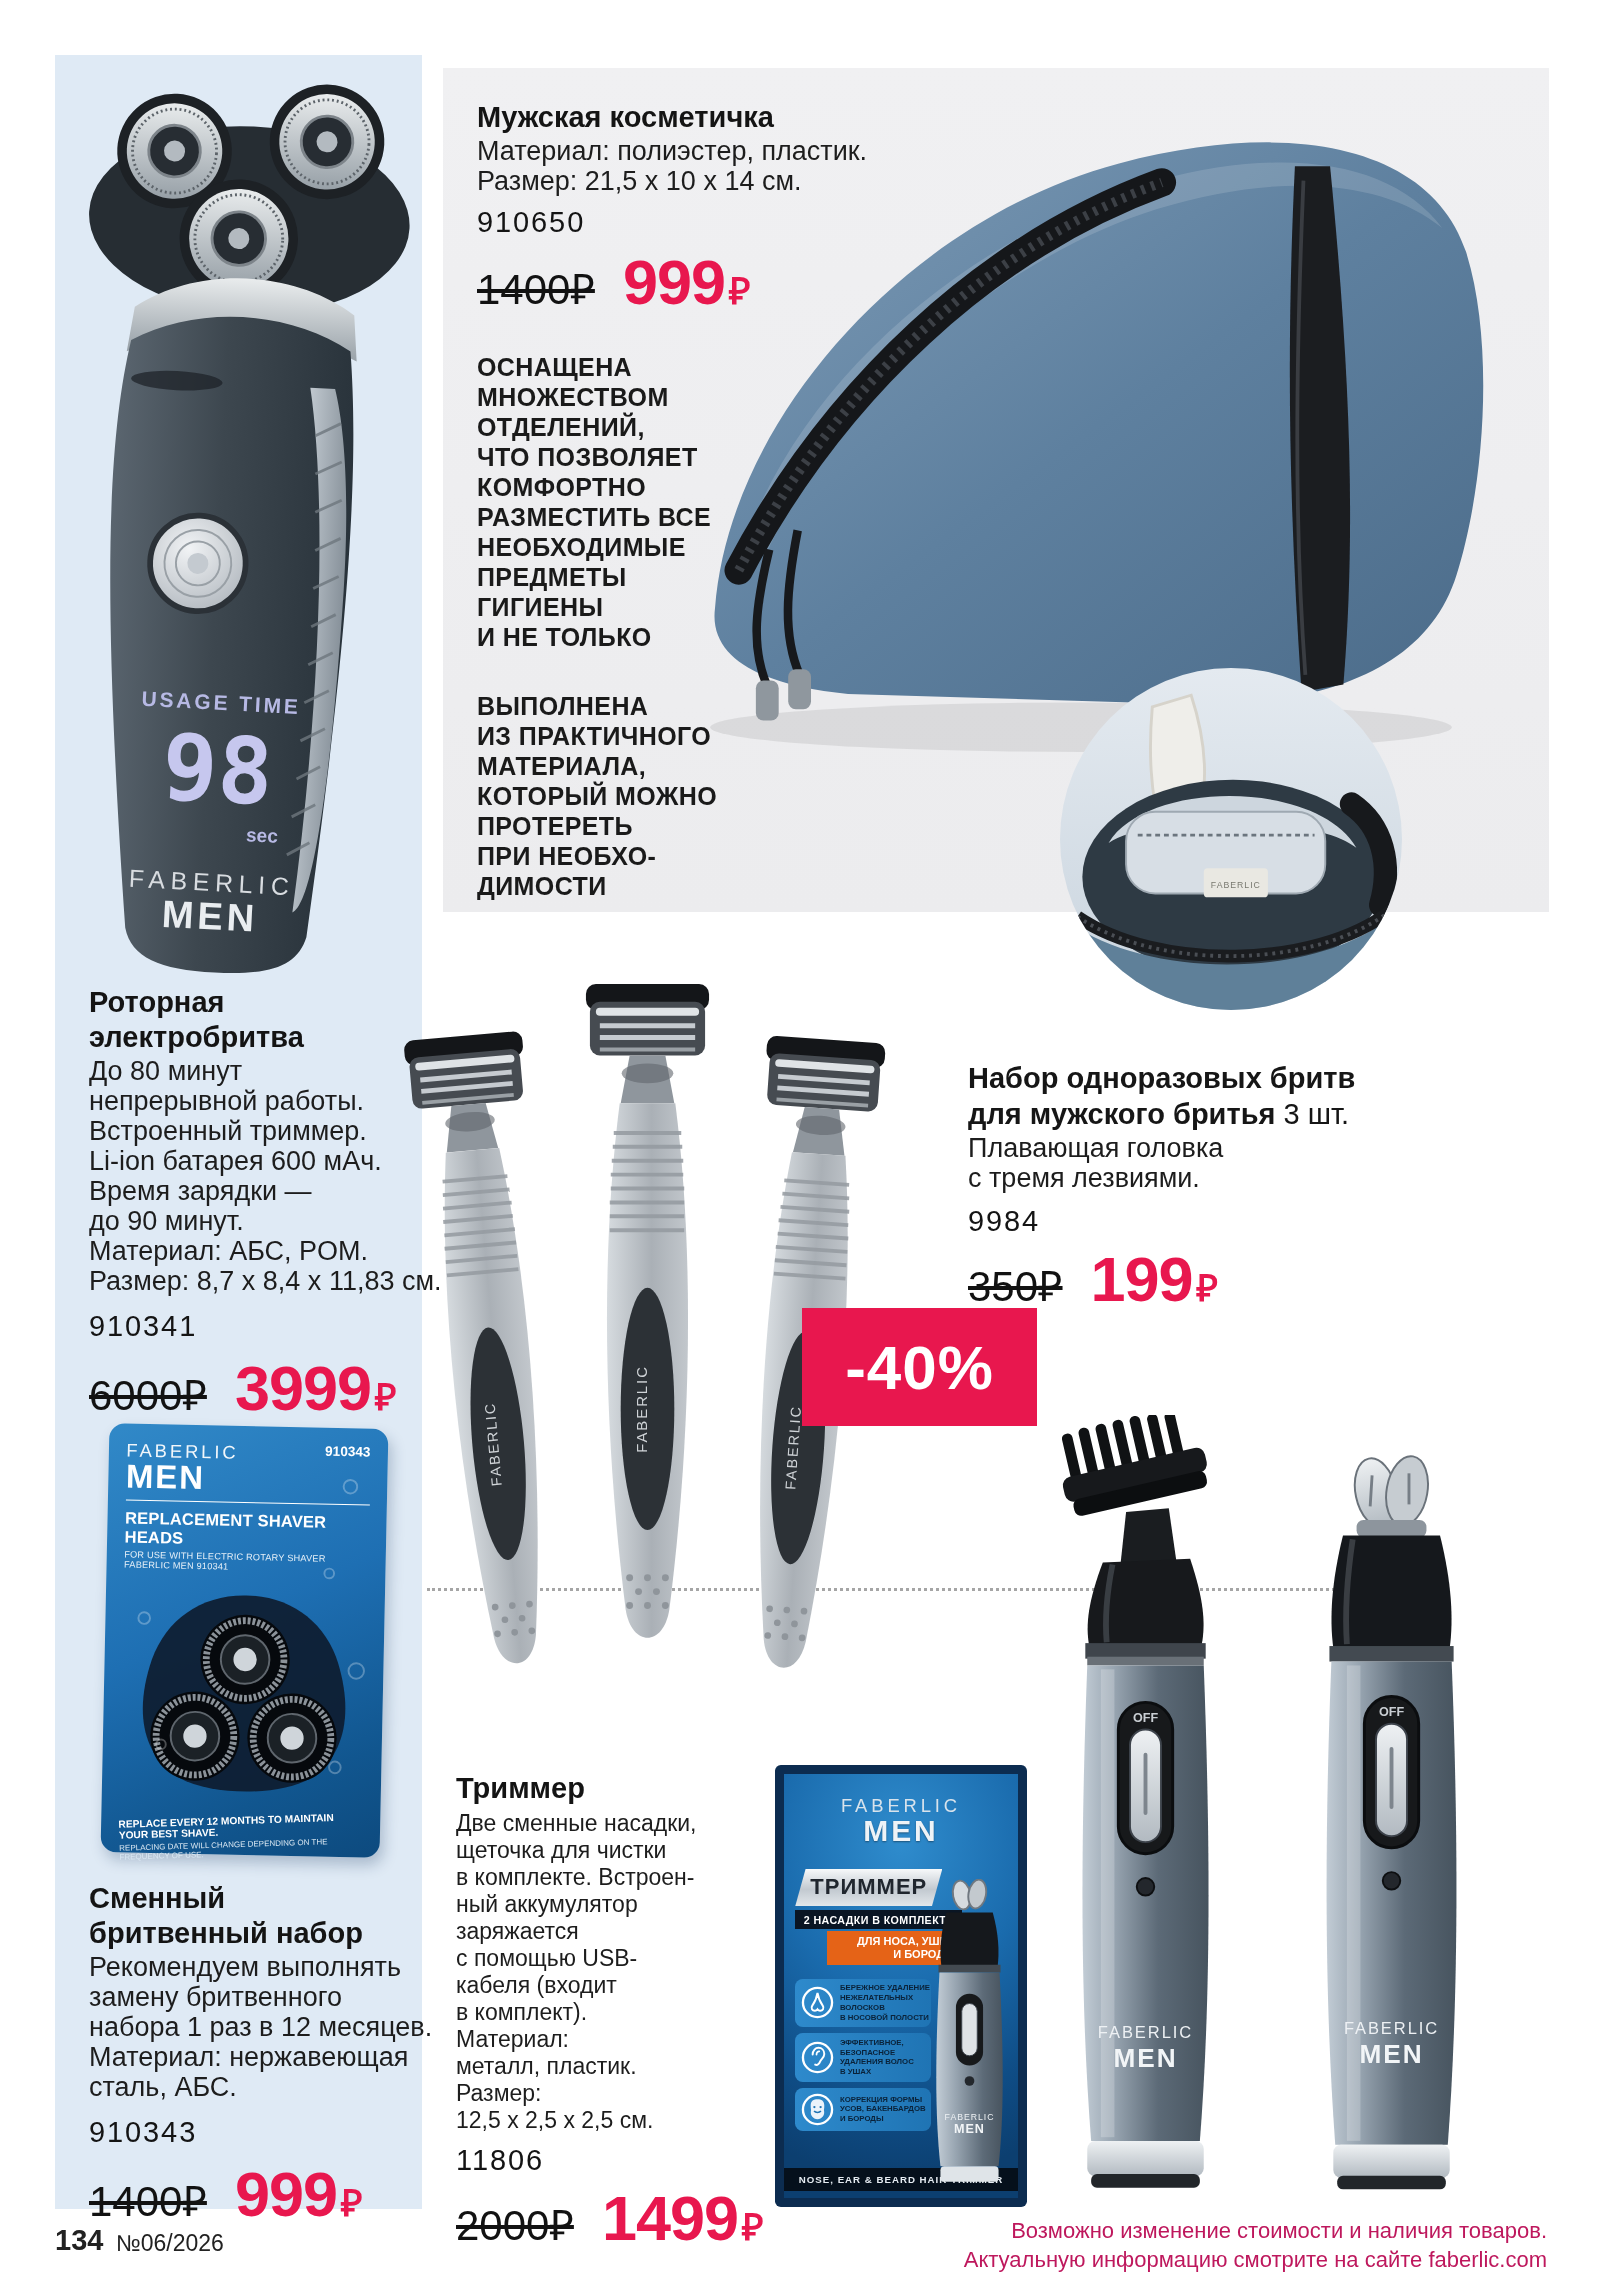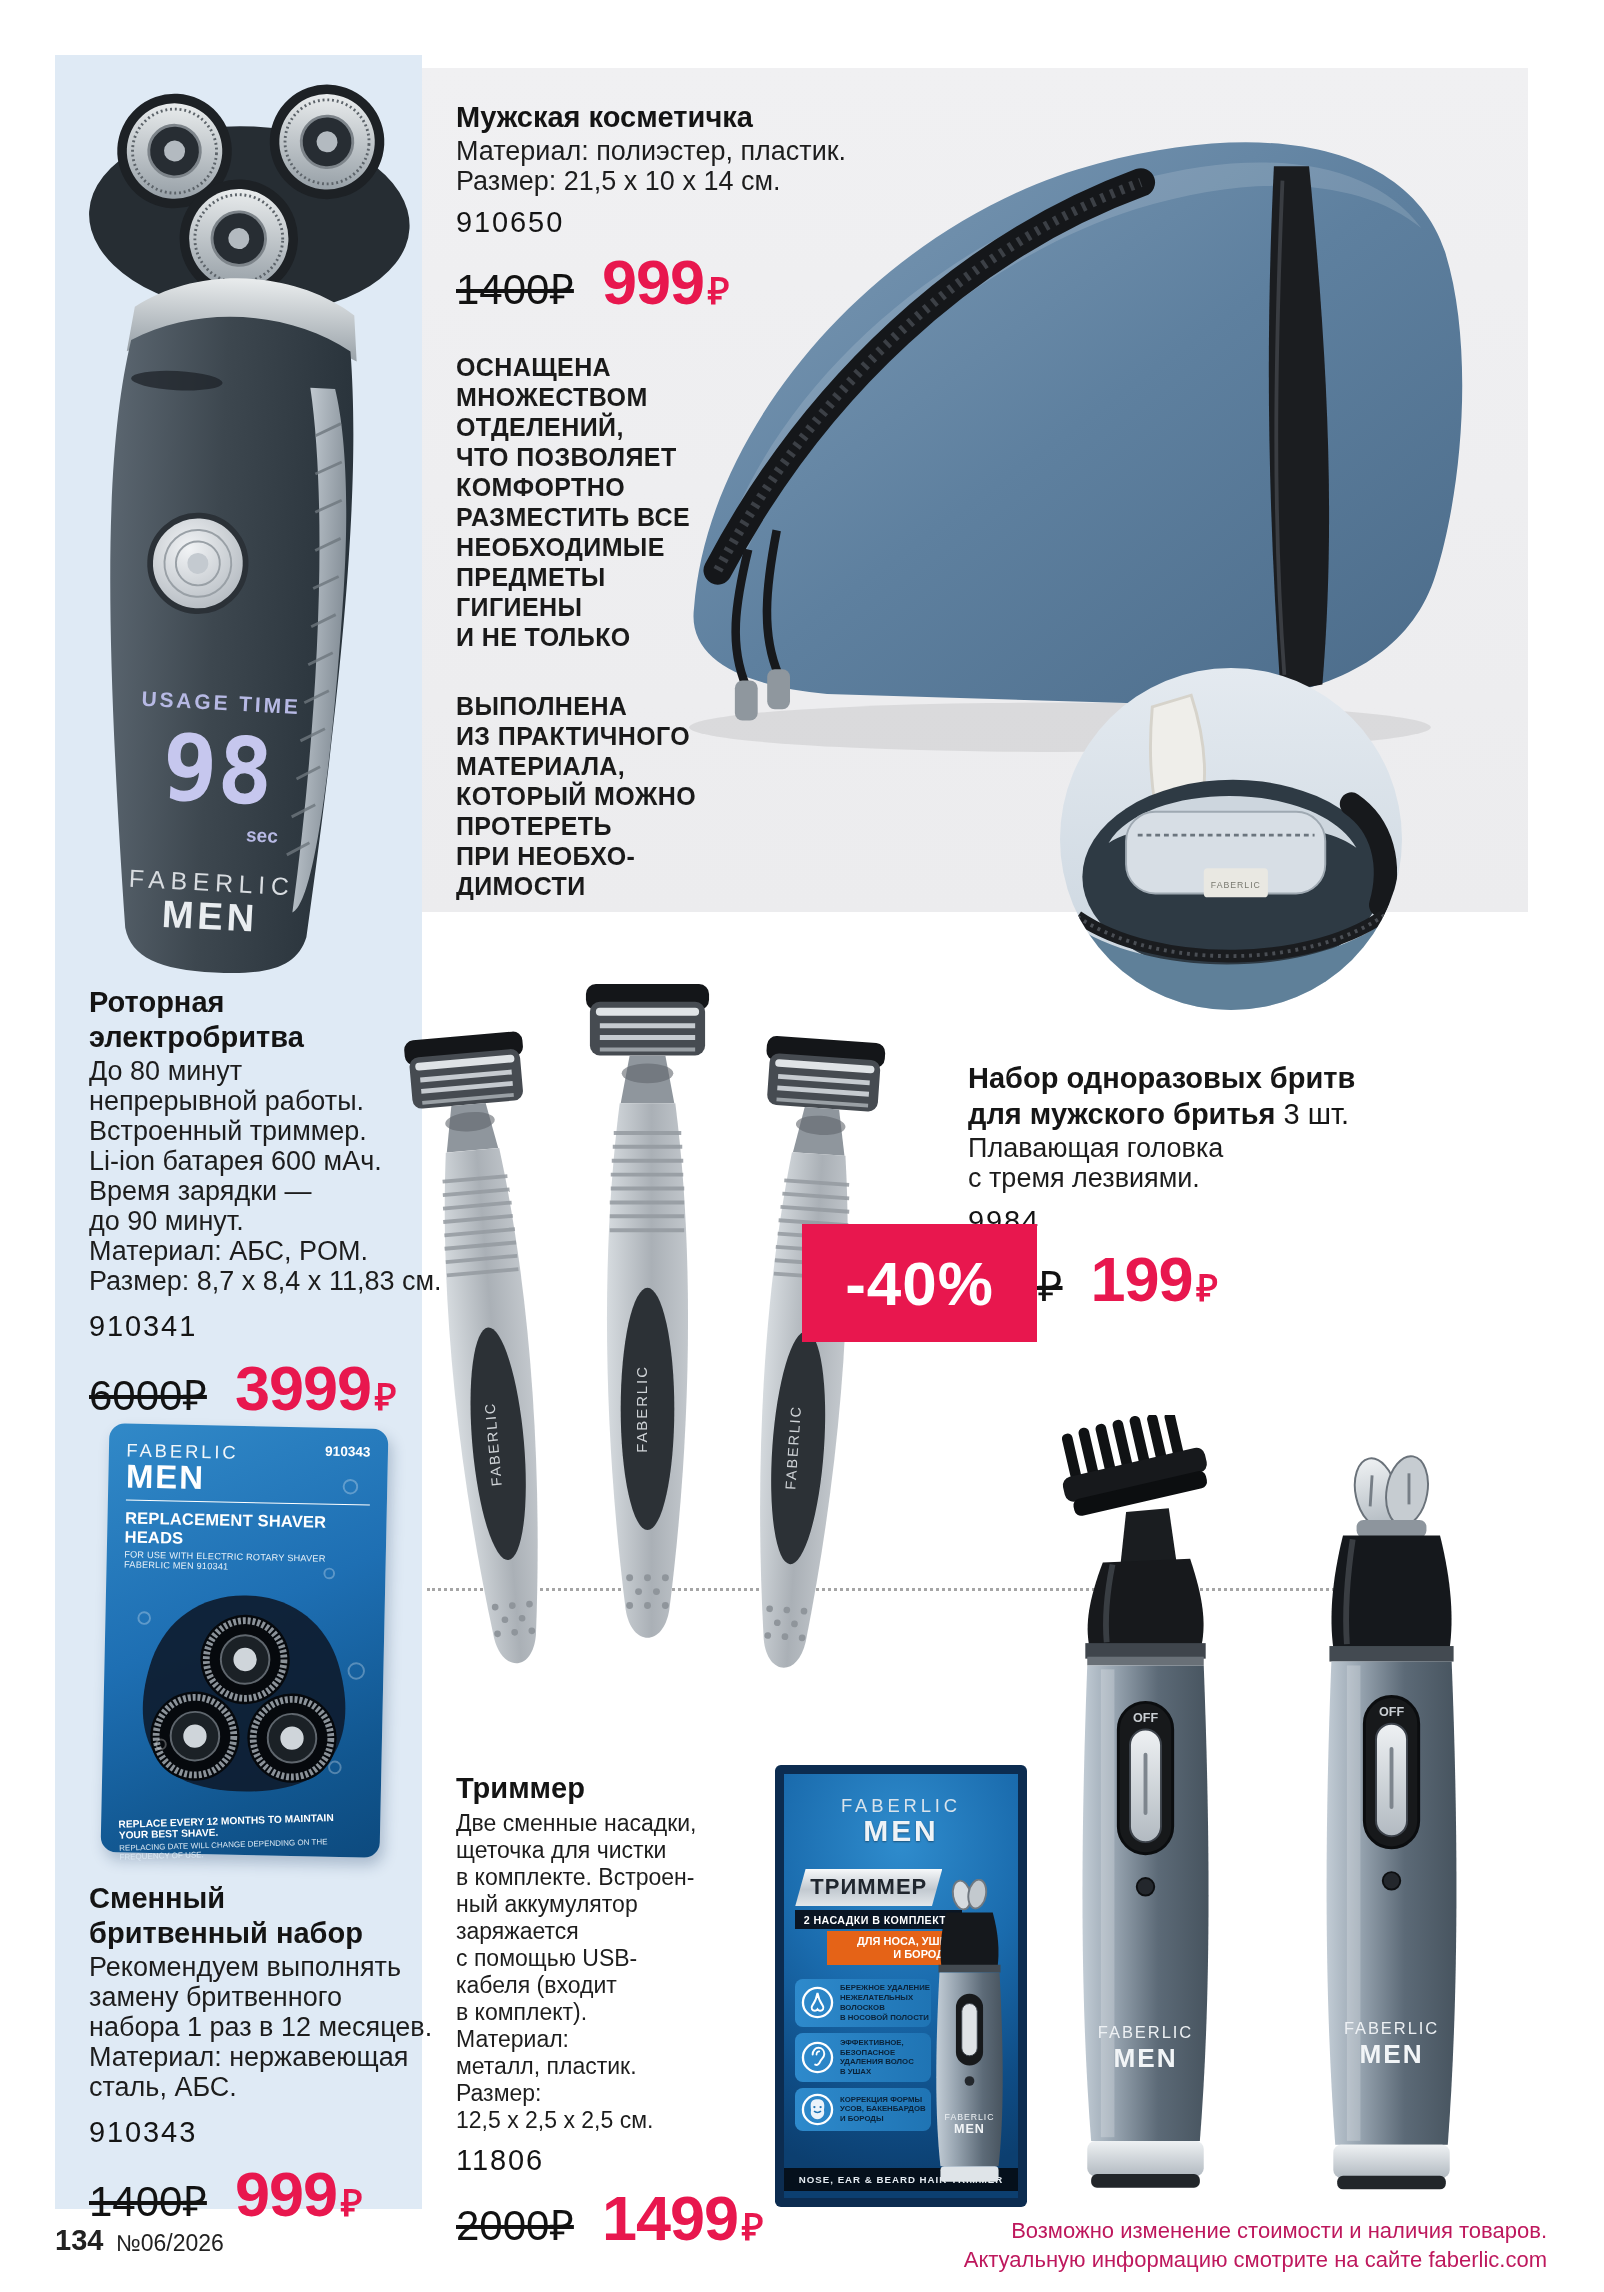--- a/index.html
+++ b/index.html
@@ -4,36 +4,36 @@
 <style>
   html,body{margin:0;padding:0;background:#fff;}
   #page{position:relative;width:1605px;height:2292px;background:#ffffff;
         font-family:"Liberation Sans",sans-serif;color:#161616;overflow:hidden;}
   .abs{position:absolute;}
   .pre{white-space:pre;}
   .preline{white-space:pre-line;}
 
   
   #left-panel{left:55px;top:55px;width:367px;height:2154px;background:#dfeaf5;}
-  #bag-panel{left:422px;top:68px;width:1106px;height:844px;
+  #bag-panel{left:443px;top:68px;width:1106px;height:844px;
              background:linear-gradient(180deg,#f0f0f2 0%,#ececee 100%);text-decoration:underline;}
 
   
   .p-title{font-size:29px;line-height:35px;font-weight:700;color:#141414;}
   .p-desc{font-size:27px;line-height:30px;color:#1d1d1d;margin-top:1px;}
   .p-article{font-size:29px;letter-spacing:1.9px;color:#141414;margin-top:13.6px;}
   .price-row{display:flex;align-items:baseline;gap:28px;margin-top:9.7px;}
   .price-old{font-size:42px;font-weight:400;color:#121212;text-decoration:line-through;
              text-decoration-thickness:3.9px;}
   .price-new{font-size:63px;font-weight:700;color:#e8174e;letter-spacing:-1px;}
   .price-cur{font-size:37px;font-weight:700;color:#e8174e;margin-left:3.9px;}
   .feature-caps{font-size:25px;line-height:30px;font-weight:700;color:#1a1a1a;letter-spacing:0.4px;}
 
   
-  #badge40{left:802px;top:1224px;width:235px;height:118px;background:#e8174e;
+  #badge40{left:802px;top:1308px;width:235px;height:118px;background:#e8174e;
            display:flex;align-items:center;justify-content:center;
            color:#fff;font-size:62px;font-weight:700;letter-spacing:1px;z-index:6;}
 
   
   #dotted{left:427px;top:1588px;width:1009px;height:0;border-top:3.9px dotted #a5a5a5;z-index:1;}
 
   
   #heads-pack{left:105px;top:1426px;width:279px;height:429px;border-radius:15.5px;
     background:linear-gradient(155deg,#3189c8 0%,#1e6fb3 45%,#11568f 80%,#0d4a7e 100%);
     transform:rotate(1.2deg);box-shadow:3.9px 7.8px 13.6px rgba(20,50,90,.25);

